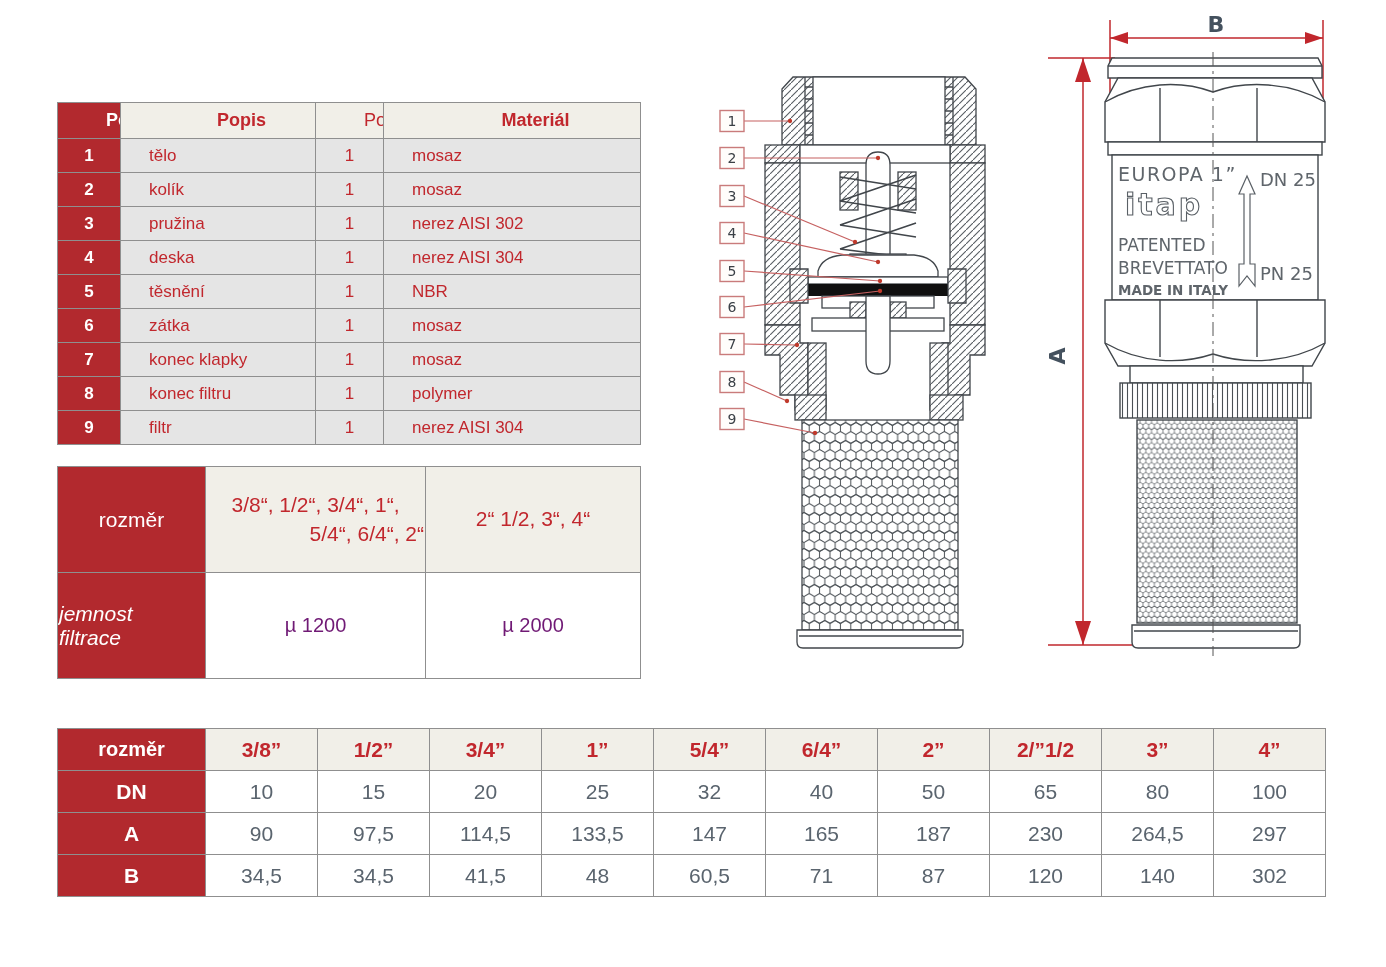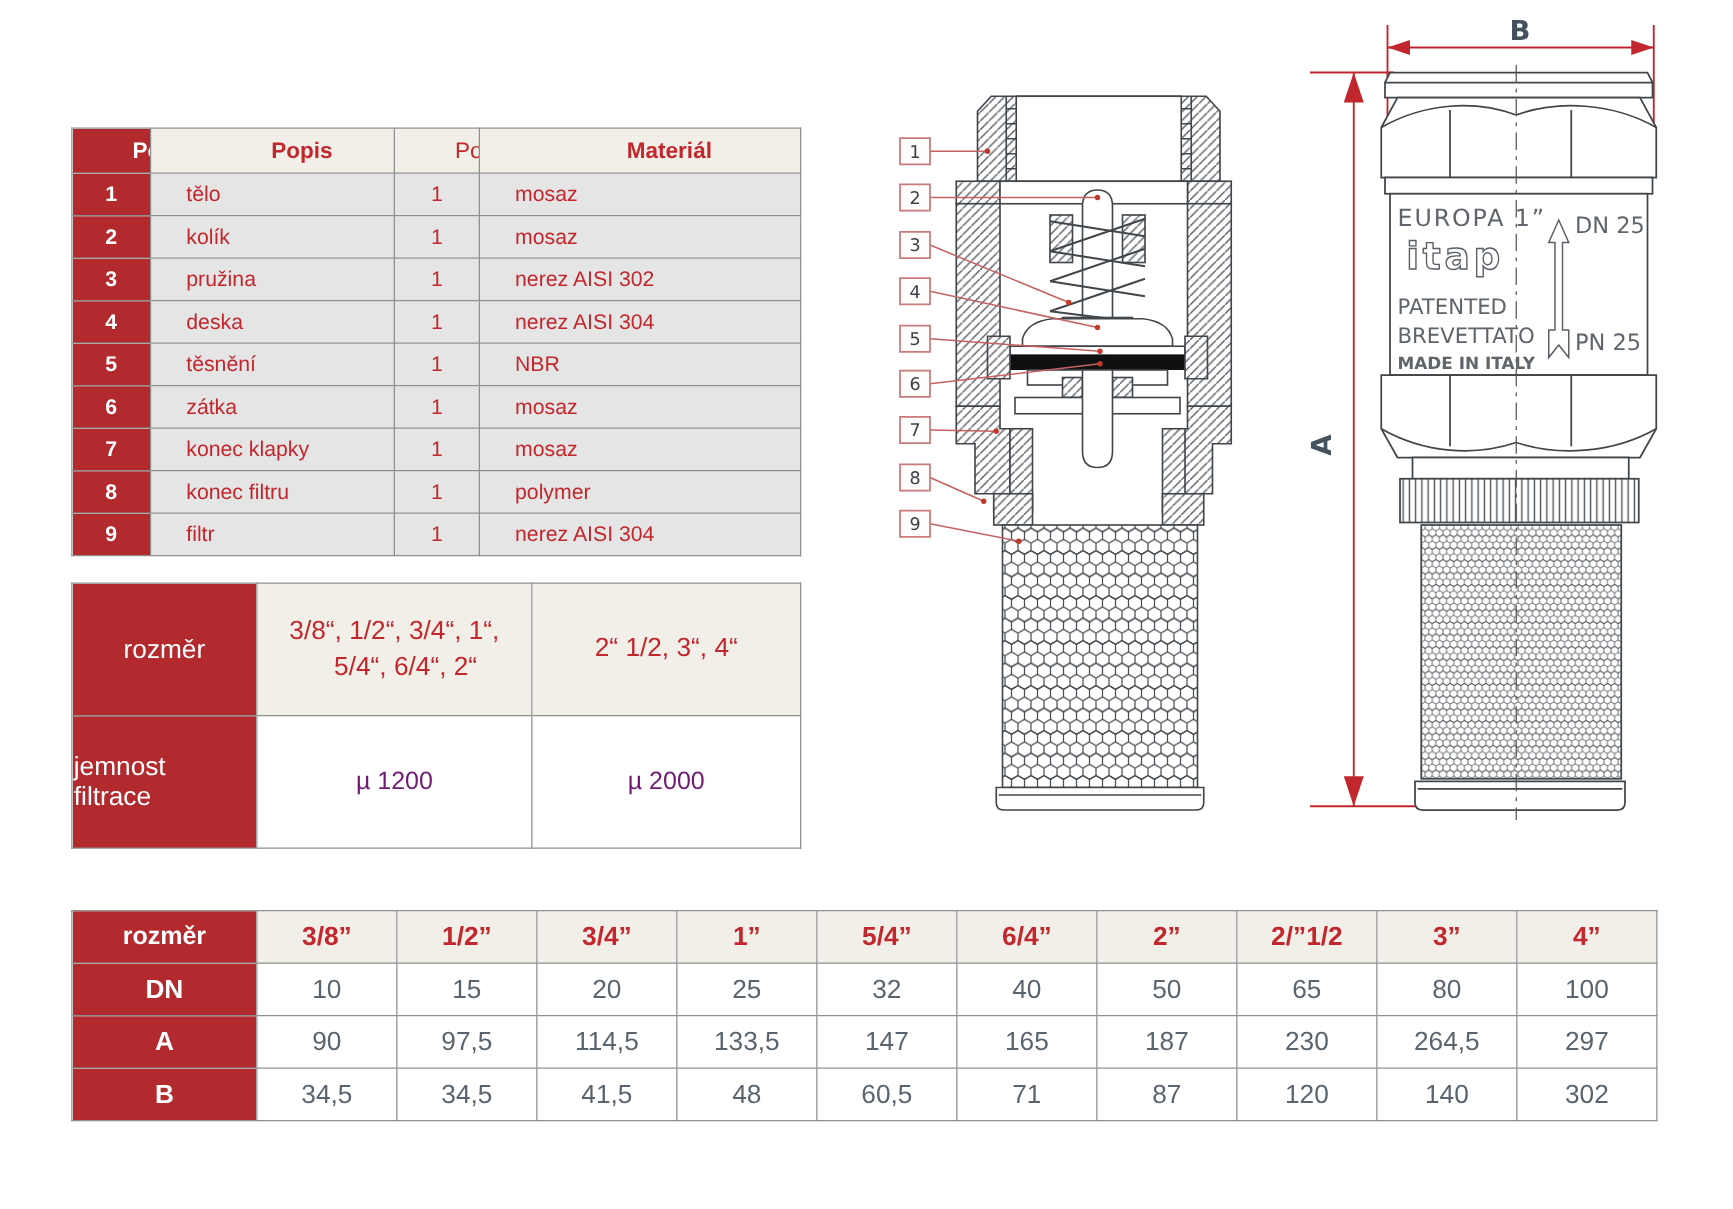--- a/index.html
+++ b/index.html
@@ -114,26 +114,26 @@
   <colgroup>
       <col style="width:148px">
       <col style="width:220px">
       <col style="width:215px">
     </colgroup>
   <tbody>
       <tr>
     <td class="lbl">rozměr</td>
     <td class="sizes">
       <div>3/8“, 1/2“, 3/4“, 1“,</div>
-      <div style="text-align:center;padding-left:18px;">5/4“, 6/4“, 2“</div>
+      <div style="text-align:right;padding-left:18px;">5/4“, 6/4“, 2“</div>
     </td>
     <td class="sizes">2“ 1/2, 3“, 4“</td>
   </tr>
   <tr>
-    <td class="lbl" style="text-align:left;">
+    <td class="lbl" style="text-align:left;font-style:italic;">
       <div>jemnost</div>
       <div>filtrace</div>
     </td>
     <td class="mu">µ 1200</td>
     <td class="mu">µ 2000</td>
   </tr>
 </tbody>
   </table>
 
 <table class="abs dims">

